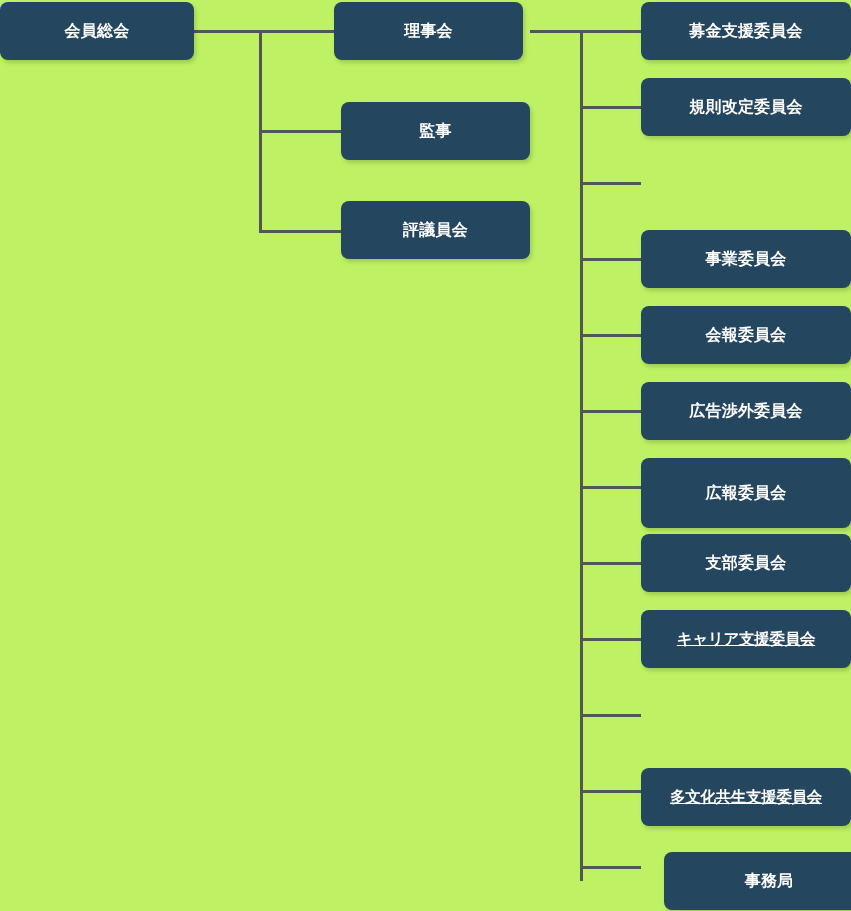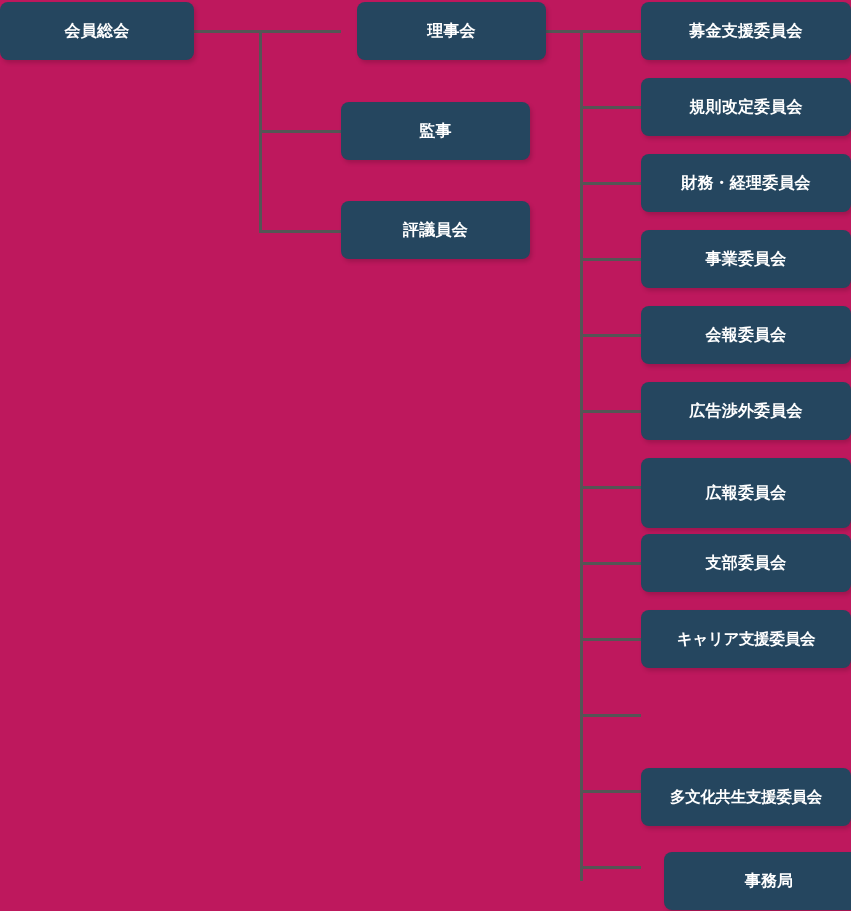--- a/index.html
+++ b/index.html
@@ -9,21 +9,21 @@
     background: #ffffff;
   }
   body {
     font-family: "DejaVu Sans", "Liberation Sans", sans-serif;
   }
 
   #chart {
     position: relative;
     width: 851px;
     height: 911px;
-    background: #be185d;
+    background: #bef264;
     overflow: hidden;
   }
 
   
   .line {
     position: absolute;
     background: #555555;
   }
   .line-h { height: 3px; }
   .line-v { width: 3px; }
@@ -45,20 +45,21 @@
     color: #ffffff;
     font-size: 16px;
     font-weight: bold;
     line-height: 1.2;
     letter-spacing: 0.2px;
     white-space: nowrap;
   }
   .node-label.tight {
     letter-spacing: -0.3px;
     font-size: 15.5px;
+    text-decoration: underline;
   }
 </style>
 </head>
 <body>
 
 <div id="chart">
 
   <div class="line line-h" style="left:194px; top:30px; width:147px;"></div>
 
   <div class="line line-v" style="left:259px; top:30px; height:203px;"></div>
@@ -80,38 +81,35 @@
   <div class="line line-h" style="left:580px; top:562px; width:61px;"></div>
   <div class="line line-h" style="left:580px; top:638px; width:61px;"></div>
   <div class="line line-h" style="left:580px; top:714px; width:61px;"></div>
   <div class="line line-h" style="left:580px; top:790px; width:61px;"></div>
   <div class="line line-h" style="left:580px; top:866px; width:61px;"></div>
 
   <div class="node" style="left:0px; top:2px; width:194px; height:58px;">
     <span class="node-label">会員総会</span>
   </div>
 
-  <div class="node" style="left:357px; top:2px; width:189px; height:58px;justify-content:center;">
+  <div class="node" style="left:334px; top:2px; width:189px; height:58px;justify-content:center;">
     <span class="node-label">理事会</span>
   </div>
   <div class="node" style="left:341px; top:102px; width:189px; height:58px;">
     <span class="node-label">監事</span>
   </div>
   <div class="node" style="left:341px; top:201px; width:189px; height:58px;">
     <span class="node-label">評議員会</span>
   </div>
 
   <div class="node" style="left:641px; top:2px; width:210px; height:58px;">
     <span class="node-label">募金支援委員会</span>
   </div>
   <div class="node" style="left:641px; top:78px; width:210px; height:58px;">
     <span class="node-label">規則改定委員会</span>
-  </div>
-  <div class="node" style="left:641px; top:154px; width:210px; height:58px;">
-    <span class="node-label">財務・経理委員会</span>
   </div>
   <div class="node" style="left:641px; top:230px; width:210px; height:58px;">
     <span class="node-label">事業委員会</span>
   </div>
   <div class="node" style="left:641px; top:306px; width:210px; height:58px;">
     <span class="node-label">会報委員会</span>
   </div>
   <div class="node" style="left:641px; top:382px; width:210px; height:58px;align-items:center;">
     <span class="node-label">広告渉外委員会</span>
   </div>

